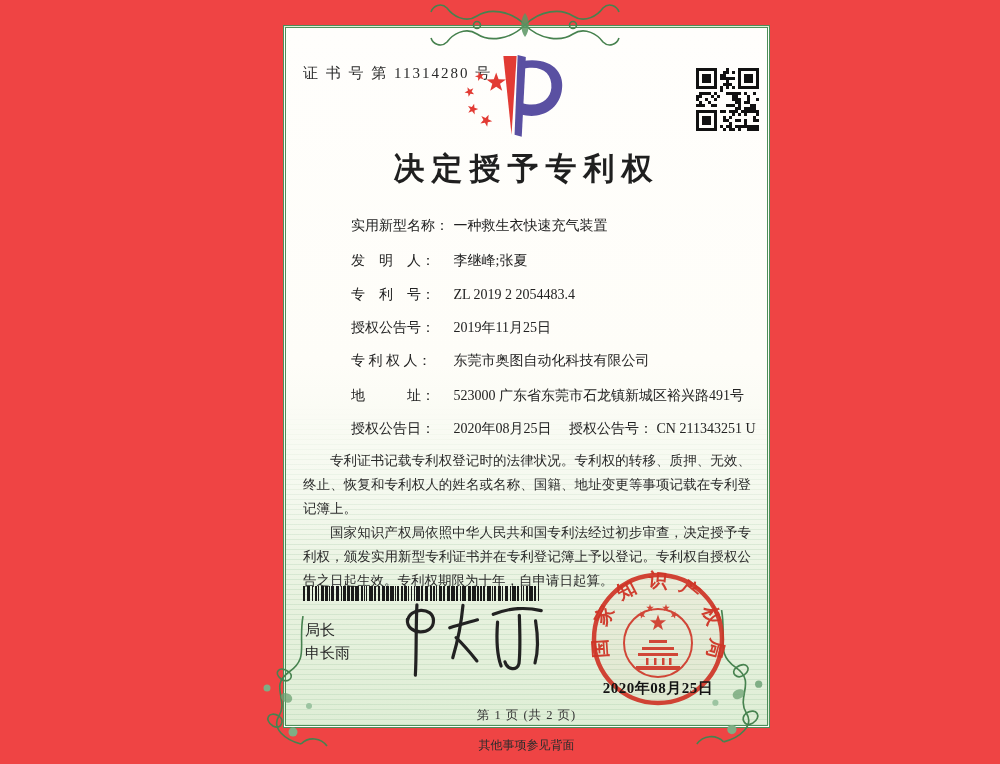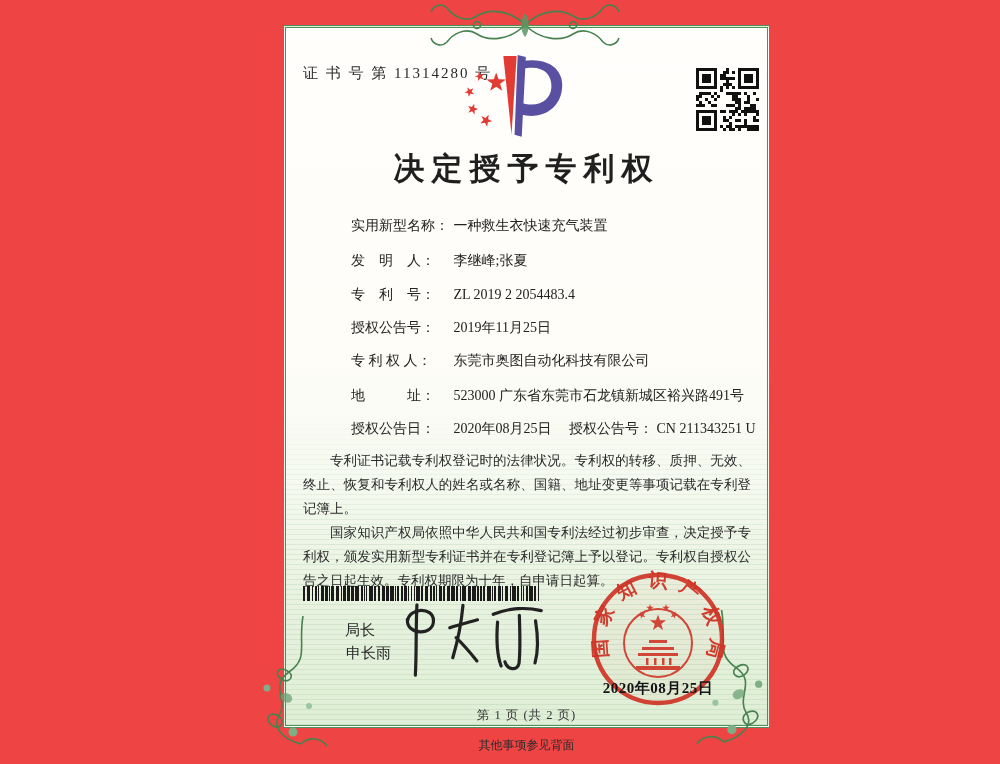--- a/index.html
+++ b/index.html
@@ -18,22 +18,22 @@
   .title{position:absolute;left:0;top:120px;width:100%;text-align:center;font-size:31px;
          font-weight:600;letter-spacing:7px;color:#1f1f1f;}
   .fields{position:absolute;left:17px;top:186px;width:457px;font-size:14px;color:#222;}
   .field-row{position:absolute;left:4px;width:100%;line-height:20px;white-space:nowrap;margin-left:44px;}
   .lbl{display:inline-block;width:99px;}
   .grant-second{position:absolute;left:218px;top:0;}
   .paras{position:absolute;left:17px;top:421px;width:448px;font-size:13.5px;line-height:24px;
          text-align:justify;color:#2b2b2b;}
   .paras p{margin:0;text-indent:2em;}
   .barcode{position:absolute;left:17px;top:558px;width:240px;height:15px;}
-  .signer-title{position:absolute;left:19px;top:593px;font-size:15px;line-height:18px;margin-left:40px;}
-  .signer-name{position:absolute;left:19px;top:616px;font-size:15px;line-height:18px;margin-left:41px;}
+  .signer-title{position:absolute;left:19px;top:593px;font-size:15px;line-height:18px;}
+  .signer-name{position:absolute;left:19px;top:616px;font-size:15px;line-height:18px;}
   .signature{position:absolute;left:112px;top:565px;width:150px;height:85px;}
   .seal{position:absolute;left:297px;top:535px;width:150px;height:150px;z-index:5;}
   .seal-date{position:absolute;left:297px;top:651px;width:150px;text-align:center;font-size:15px;
          color:#141414;font-weight:600;letter-spacing:.5px;z-index:6;}
   .page-info{position:absolute;left:0;top:679px;width:100%;text-align:center;font-size:12.5px;
          letter-spacing:1px;color:#333;}
   .back-note{position:absolute;left:283px;top:737px;width:487px;text-align:center;font-size:12px;color:#2c2c2c;}
   .orn-top{position:absolute;left:425px;top:2px;width:200px;height:46px;z-index:3;}
   .orn-bl{position:absolute;left:243px;top:616px;width:92px;height:132px;z-index:3;}
   .orn-br{position:absolute;left:688px;top:610px;width:96px;height:136px;z-index:3;transform:scaleX(-1);}

